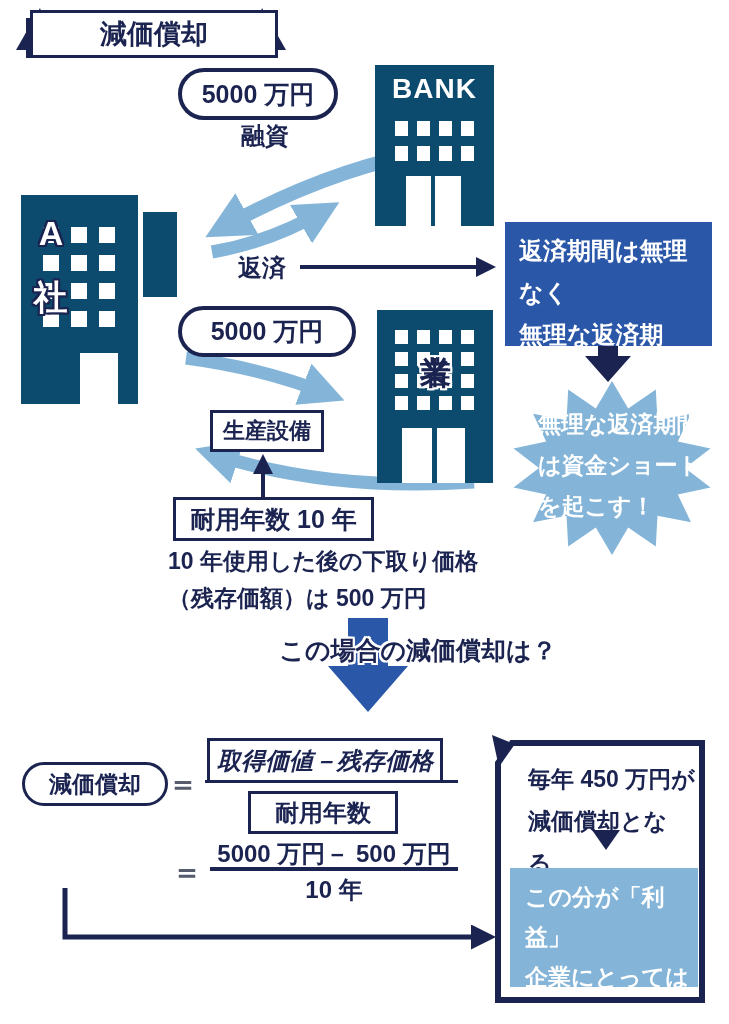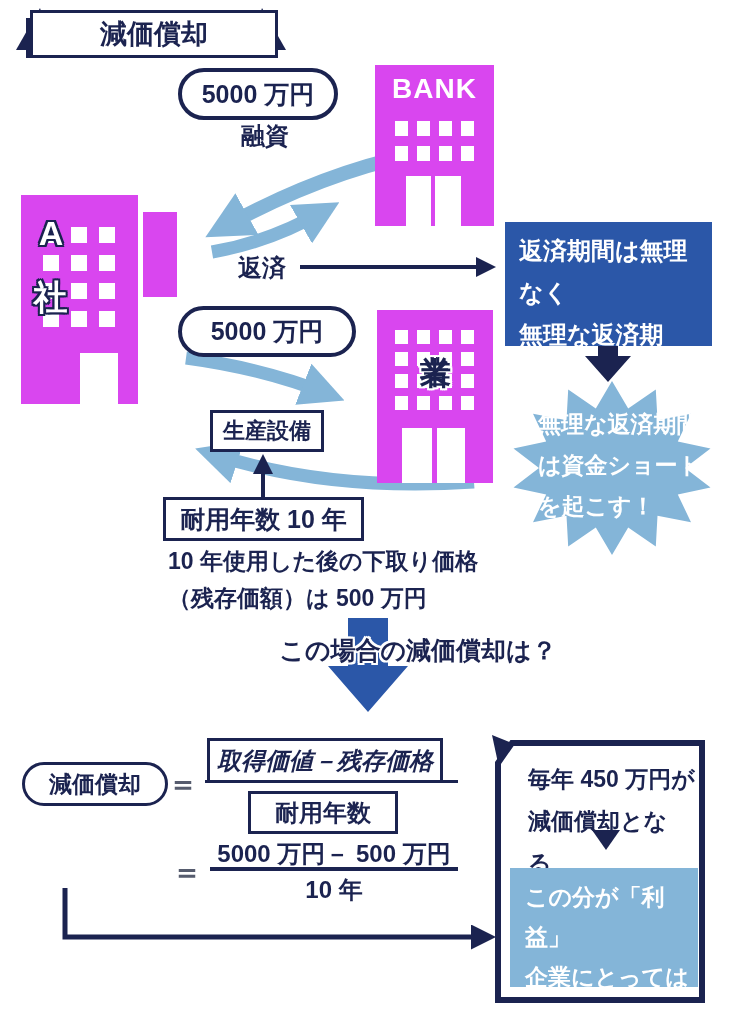--- a/index.html
+++ b/index.html
@@ -9,21 +9,21 @@
   
   .title-box{left:30px;top:10px;width:242px;height:42px;background:#fff;border:3px solid #1b2350;
              z-index:3;display:flex;align-items:center;justify-content:center;font-size:27px;color:#1b2350;}
   .ribbon-body{left:26px;top:18px;width:250px;height:40px;background:#1b2350;z-index:2;}
   
   .pill{background:#fff;border:4px solid #1b2350;border-radius:26px;color:#1b2350;
         display:flex;align-items:center;justify-content:center;font-size:25px;text-align:center;}
   .pill-filled{background:#1b2350;border-radius:22px;color:#fff;
         display:flex;align-items:center;justify-content:center;font-size:24px;}
   
-  .building{background:#d946ef;}
+  .building{background:#0c4a6e;}
   .windows{position:absolute;display:grid;}
   .windows div{background:#fff;}
   .door{position:absolute;background:#fff;}
   .bank-label{position:absolute;left:0;right:0;top:8px;text-align:center;color:#fff;font-size:28px;letter-spacing:1px;}
   .vtext{position:absolute;writing-mode:vertical-rl;text-orientation:upright;line-height:1;}
   .vtext-white{color:#fff;text-shadow:-2px 0 #1b2350,2px 0 #1b2350,0 -2px #1b2350,0 2px #1b2350,
                -2px -2px #1b2350,2px 2px #1b2350,-2px 2px #1b2350,2px -2px #1b2350;}
   .vtext-navy{color:#1b2350;text-shadow:-2px 0 #fff,2px 0 #fff,0 -2px #fff,0 2px #fff,
                -2px -2px #fff,2px 2px #fff,-2px 2px #fff,2px -2px #fff;}
   .flow-label{font-size:24px;color:#1b2350;}
@@ -174,21 +174,21 @@
     </div>
     <div class="door" style="left:25px;top:118px;width:30px;height:55px;"></div>
     <div class="door" style="left:60px;top:118px;width:28px;height:55px;"></div>
   </div>
   <div class="vtext vtext-navy z4" style="left:420px;top:332px;font-size:31px;">業者</div>
 
   <div class="abs outline-box z4" style="left:210px;top:410px;width:108px;height:36px;font-size:22px;">
     <span>生産設備</span>
   </div>
 
-  <div class="abs outline-box z4" style="left:163px;top:497px;width:195px;height:38px;font-size:25px;">
+  <div class="abs outline-box z4" style="left:173px;top:497px;width:195px;height:38px;font-size:25px;">
     <span>耐用年数 10 年</span>
   </div>
 
   <div class="abs caption z4" style="left:168px;top:543px;">
     <div>10 年使用した後の下取り価格</div>
     <div>（残存価額）は 500 万円</div>
   </div>
 
   <div class="abs question">この場合の減価償却は？</div>
 

